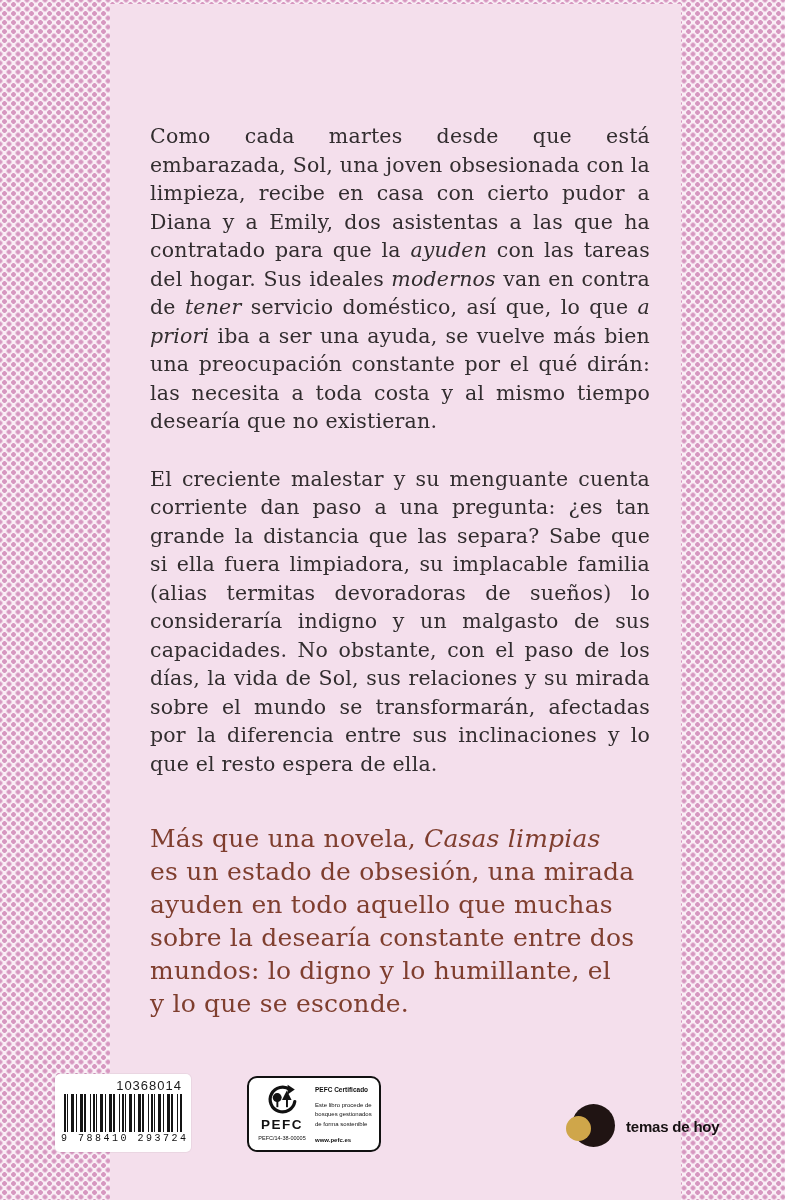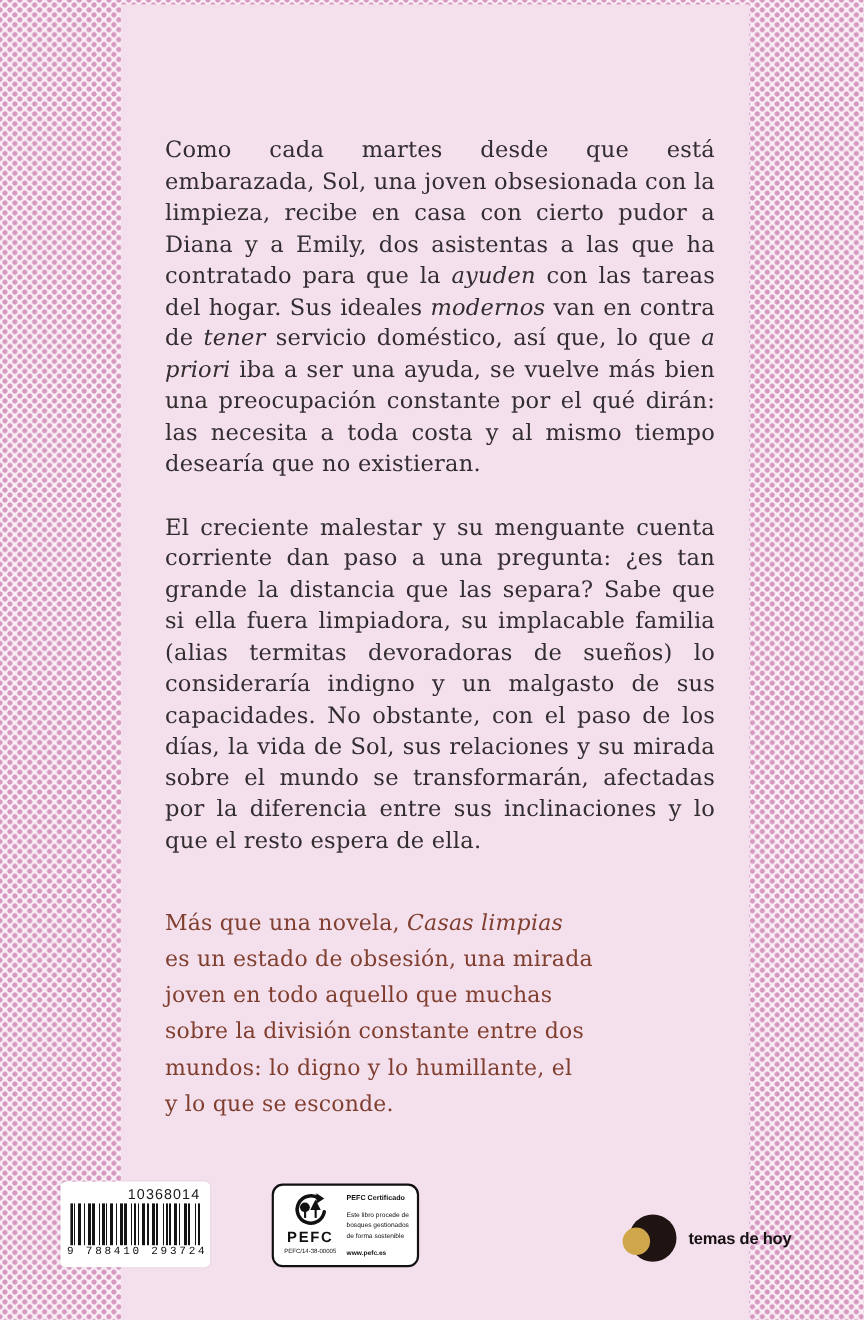--- a/index.html
+++ b/index.html
@@ -38,21 +38,21 @@
     color:var(--ink);
     font-size:20.5px;
     line-height:28.5px;
     text-align:justify;
     margin-bottom:29px;
     letter-spacing:.2px;
   }
   .para.highlight{
     margin-top:44px;
     color:var(--accent-brown);
-    font-size:20px;
+    font-size:25px;
     line-height:33px;
     text-align:left;
     letter-spacing:.2px;
   }
   .para .line{display:block;}
   
   .barcode-box{
     position:absolute;
     left:55px; top:1074px;
     width:136px; height:78px;
@@ -155,22 +155,22 @@
 
 <div class="sheet">
 
   <div class="panel">
     <div class="synopsis" id="synopsis">
         <div class="para body"><span>Como cada martes desde que está embarazada, Sol, una joven obsesionada con la limpieza, recibe en casa con cierto pudor a Diana y a Emily, dos asistentas a las que ha contratado para que la </span><i>ayuden</i><span> con las tareas del hogar. Sus ideales </span><i>modernos</i><span> van en contra de </span><i>tener</i><span> servicio doméstico, así que, lo que </span><i>a priori</i><span> iba a ser una ayuda, se vuelve más bien una preocupación constante por el qué dirán: las necesita a toda costa y al mismo tiempo desearía que no existieran.</span></div>
         <div class="para body"><span>El creciente malestar y su menguante cuenta corriente dan paso a una pregunta: ¿es tan grande la distancia que las separa? Sabe que si ella fuera limpiadora, su implacable familia (alias termitas devoradoras de sueños) lo consideraría indigno y un malgasto de sus capacidades. No obstante, con el paso de los días, la vida de Sol, sus relaciones y su mirada sobre el mundo se transformarán, afectadas por la diferencia entre sus inclinaciones y lo que el resto espera de ella.</span></div>
         <div class="para highlight">
           <span class="line"><span>Más que una novela, </span><i>Casas limpias</i></span>
           <span class="line"><span>es un estado de obsesión, una mirada</span></span>
-          <span class="line"><span>joven en todo aquello que muchas</span></span>
-          <span class="line"><span>sobre la división constante entre dos</span></span>
+          <span class="line"><span>ayuden en todo aquello que muchas</span></span>
+          <span class="line"><span>sobre la desearía constante entre dos</span></span>
           <span class="line"><span>mundos: lo digno y lo humillante, el</span></span>
           <span class="line"><span>y lo que se esconde.</span></span>
         </div>
       </div>
   </div>
 
   <div class="barcode-box">
     <div class="bc-top">10368014</div>
     <div class="bc-bars"></div>
     <div class="bc-digits">9 788410 293724</div>

